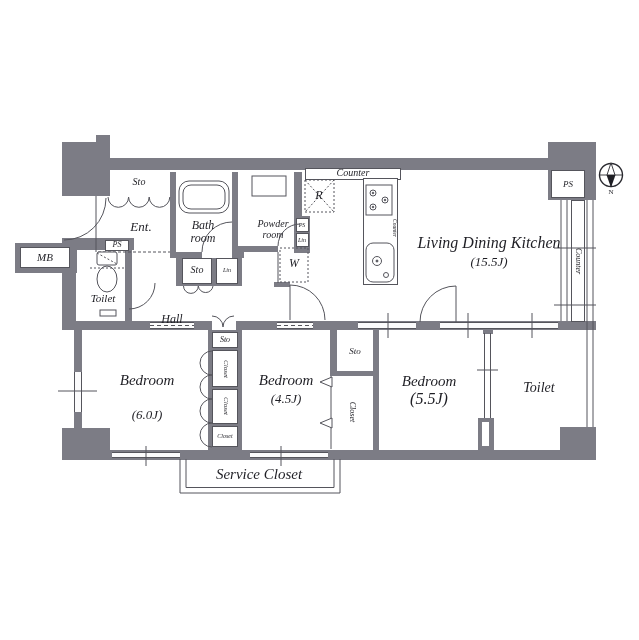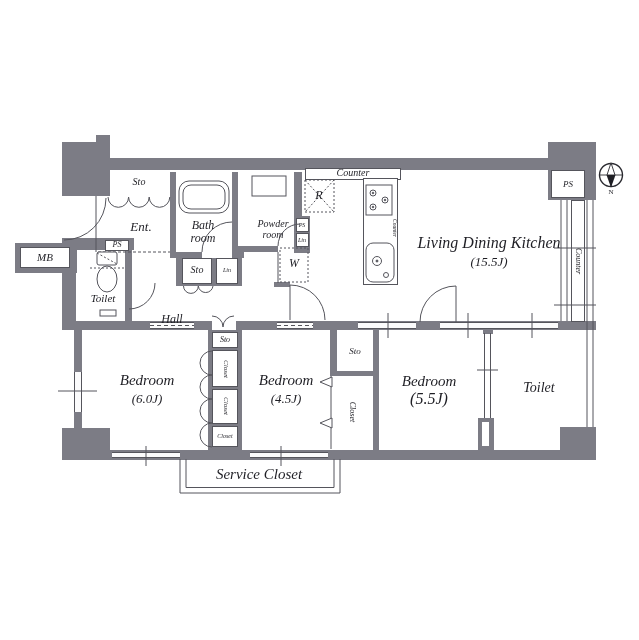--- a/index.html
+++ b/index.html
@@ -168,21 +168,21 @@
       <path d="M 599.5 175 L 622.5 175 M 611 163.5 L 611 186.5" stroke="#2a2a30" stroke-width="0.9"></path>
       <polygon points="607,175 615,175 611,162.8" fill="#fff" stroke="#2a2a30" stroke-width="0.9"></polygon>
       <polygon points="606.5,175 615.5,175 611,187.5" fill="#1e1e24"></polygon>
     </g>
   </svg>
 
   <div class="lbl" style="left:489px;top:243px;font-size:16px">Living Dining Kitchen</div>
   <div class="lbl" style="left:489px;top:262px;font-size:13px">(15.5J)</div>
 
   <div class="lbl" style="left:147px;top:380px;font-size:15px">Bedroom</div>
-  <div class="lbl" style="left:147px;top:399px;font-size:13px">(6.0J)</div>
+  <div class="lbl" style="left:147px;top:415px;font-size:13px">(6.0J)</div>
 
   <div class="lbl" style="left:286px;top:380px;font-size:15px">Bedroom</div>
   <div class="lbl" style="left:286px;top:399px;font-size:13px">(4.5J)</div>
 
   <div class="lbl" style="left:429px;top:381px;font-size:15px">Bedroom</div>
   <div class="lbl" style="left:429px;top:399px;font-size:16px">(5.5J)</div>
 
   <div class="lbl" style="left:539px;top:388px;font-size:14px">Toilet</div>
   <div class="lbl" style="left:259px;top:474px;font-size:15px">Service Closet</div>
 

